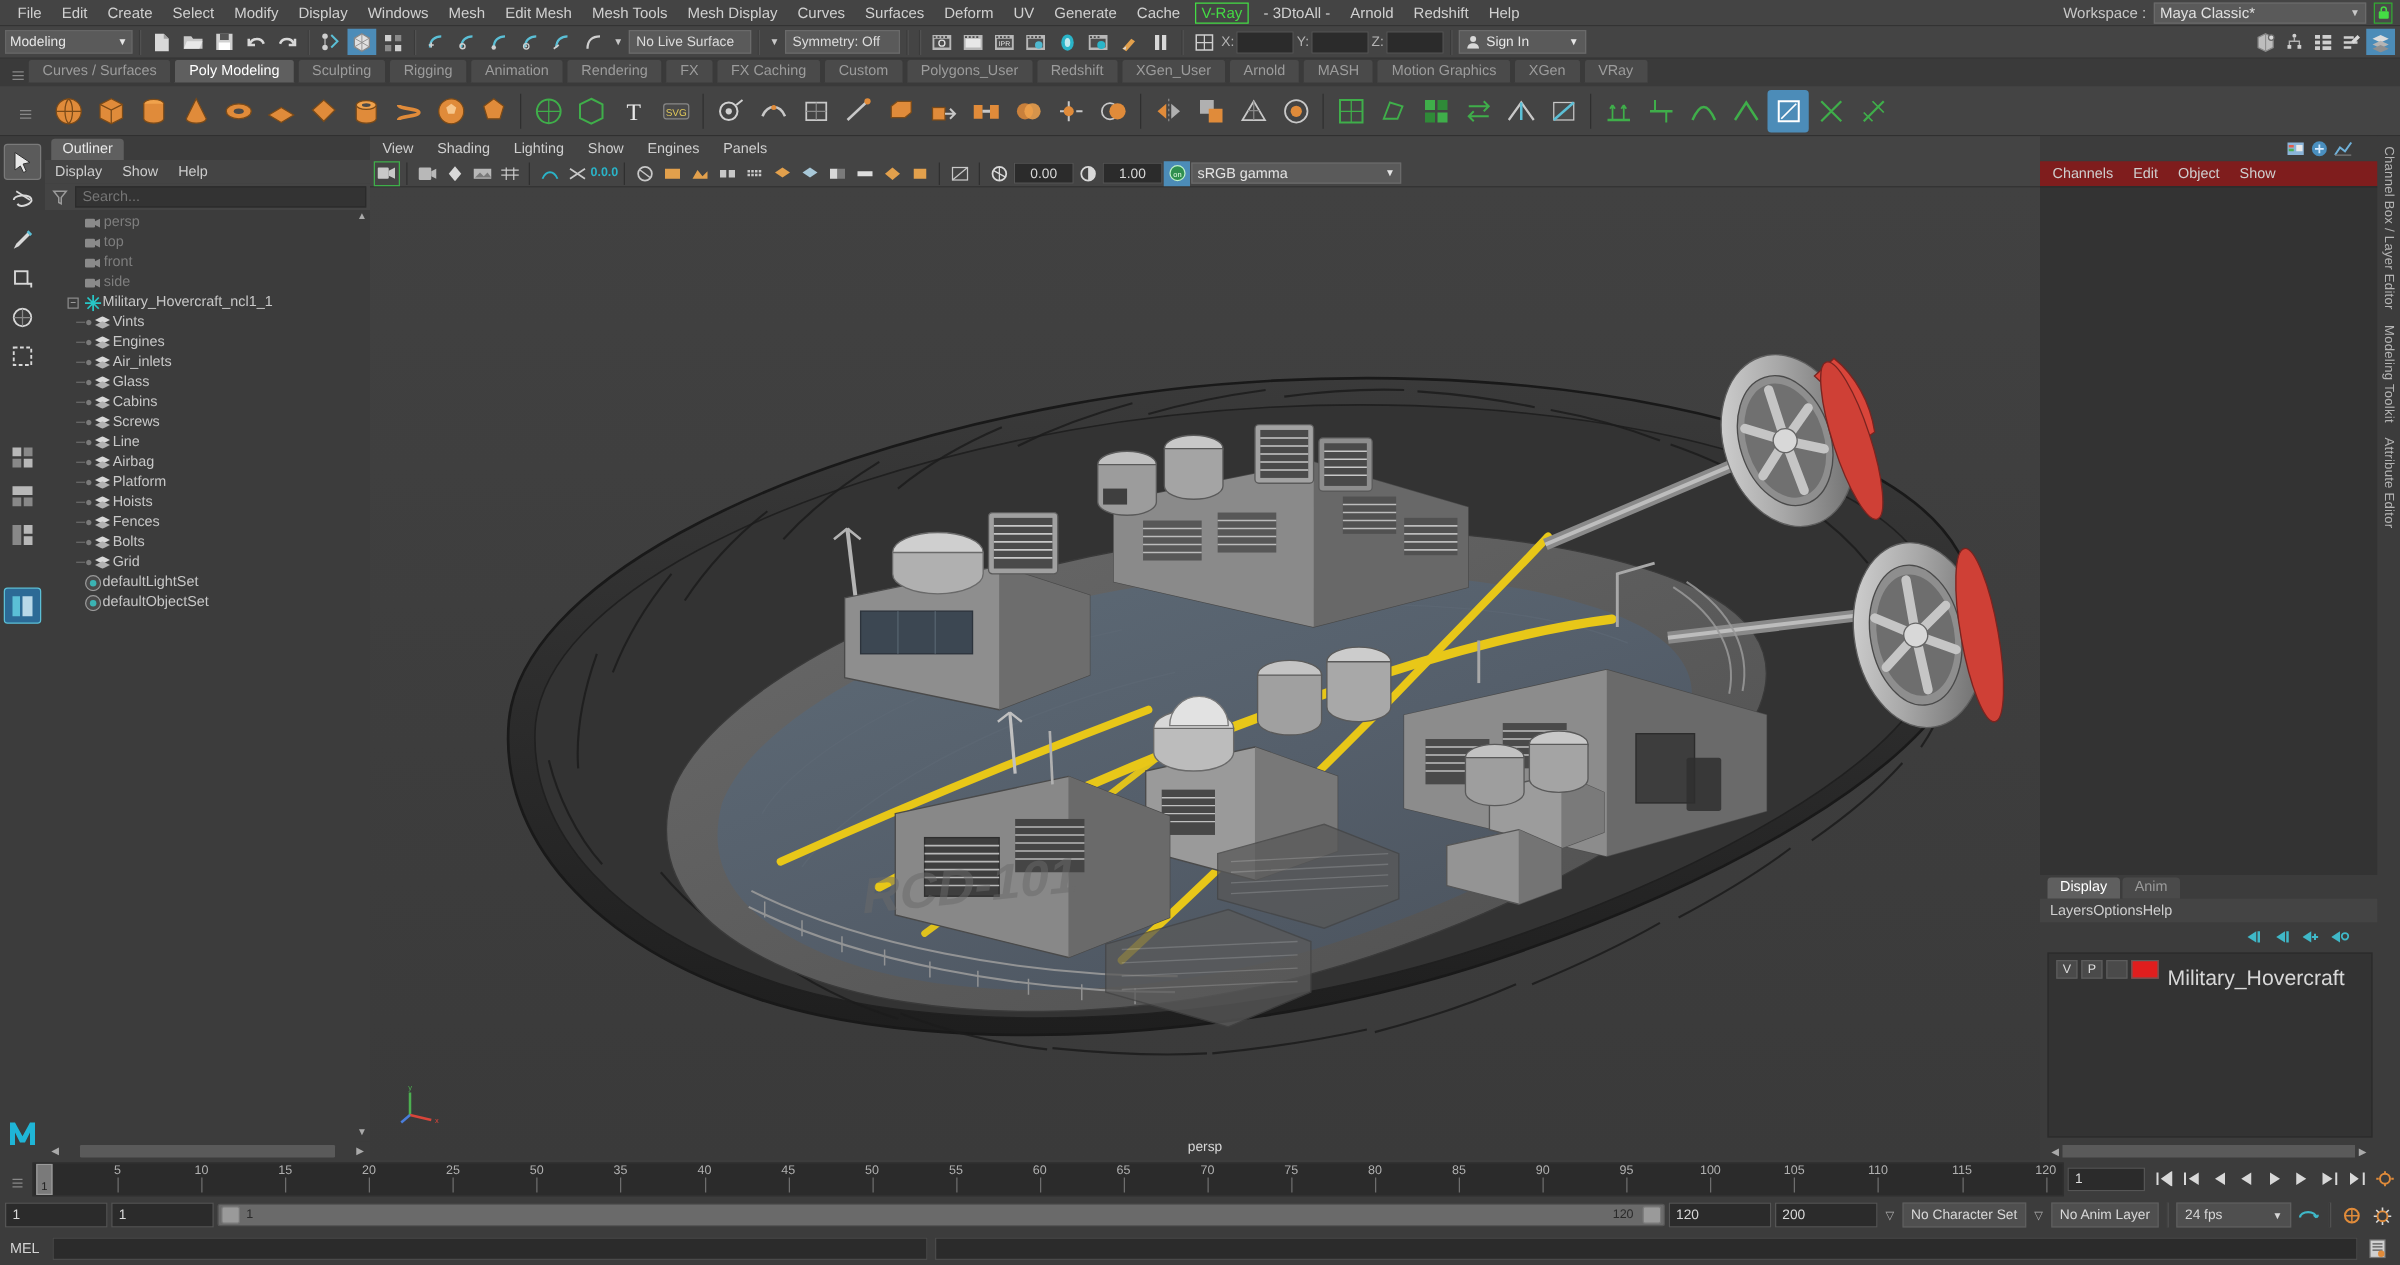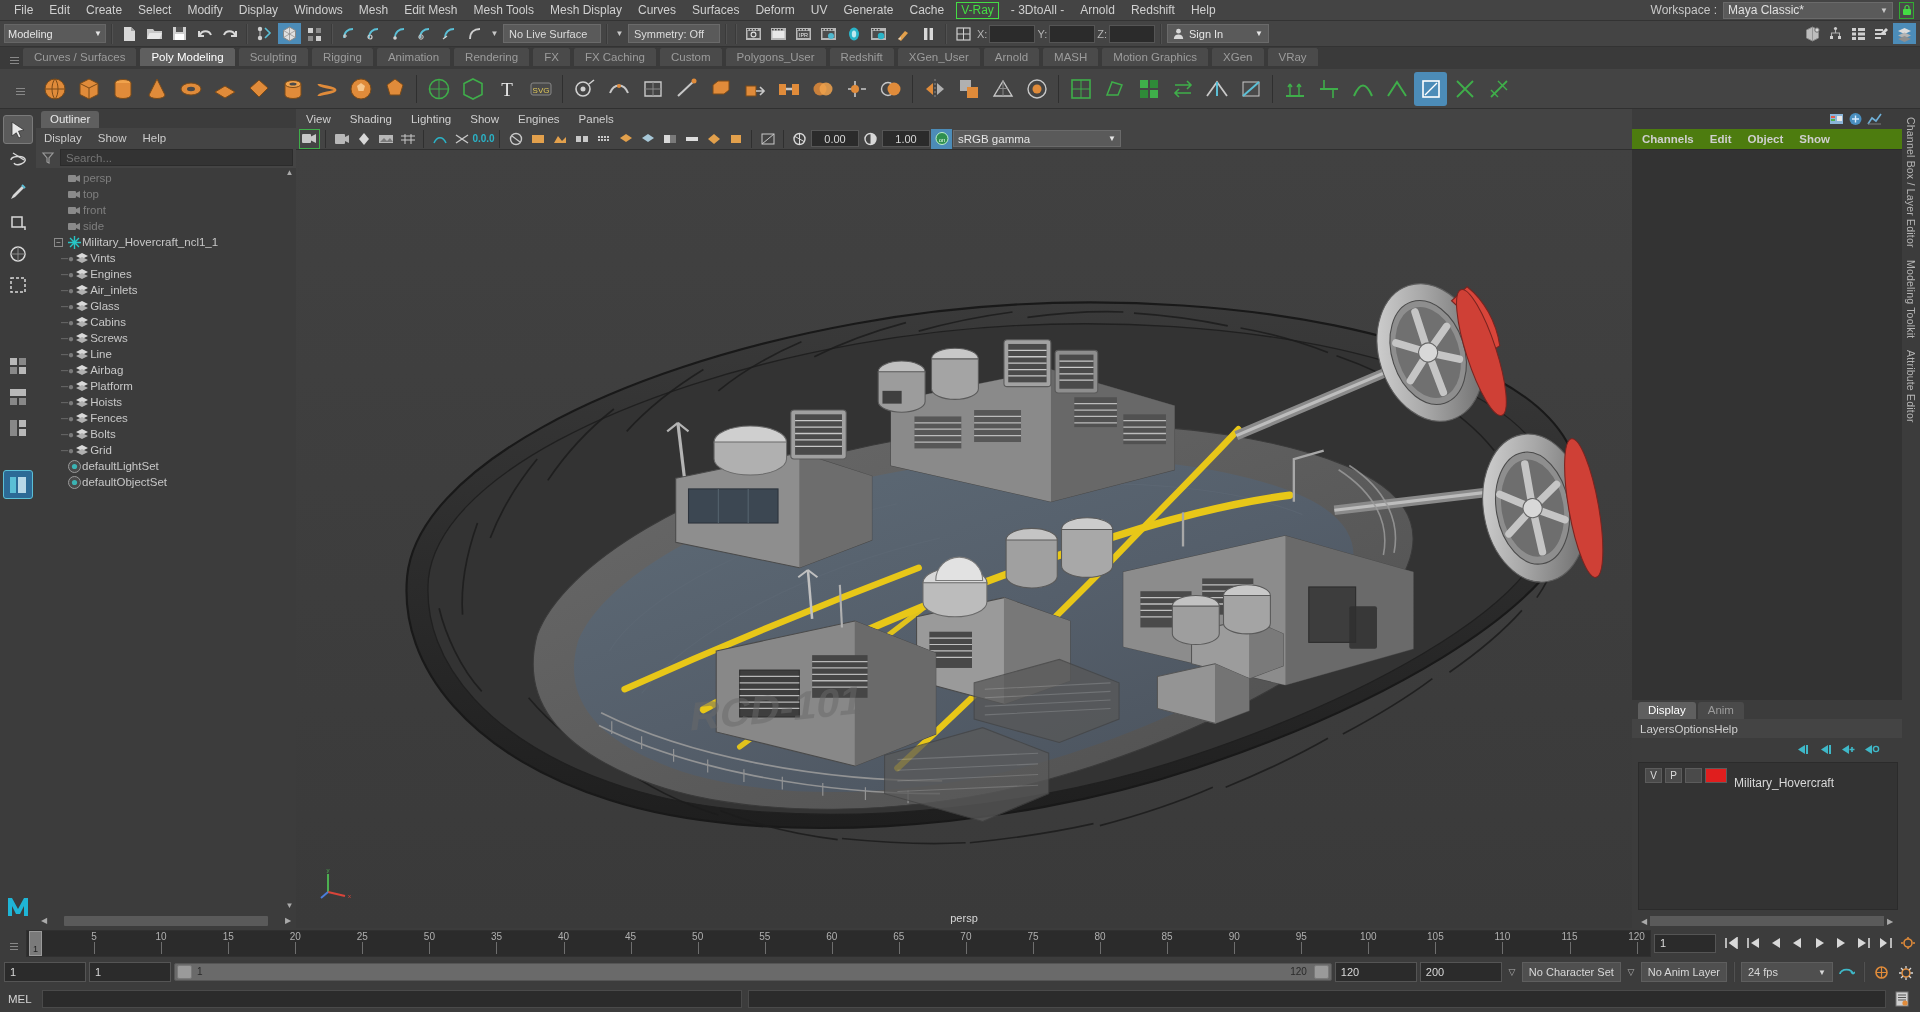--- a/index.html
+++ b/index.html
@@ -148,36 +148,36 @@
     justify-content: space-between; padding: 0 4px;
   }
   .vp-canvas { flex: 1; position: relative; overflow: hidden; background: #3f3f3f; }
   .vp-label { position: absolute; bottom: 4px; left: 50%; transform: translateX(-50%);
               font-size: 11px; color: #d8d8d8; }
   .axis-gizmo { position: absolute; left: 22px; bottom: 28px; }
 
   
   .rightpanel { width: 270px; background: #3c3c3c; display: flex; flex-direction: column; flex: 0 0 270px; }
   .rp-icobar { height: 20px; display: flex; align-items: center; justify-content: flex-end; gap: 4px; padding-right: 20px; }
-  .rp-menu { height: 20px; background: #4d7c0f; display: flex; align-items: center; padding-left: 10px; gap: 16px; font-weight: bold; }
+  .rp-menu { height: 20px; background: #7f1d1d; display: flex; align-items: center; padding-left: 10px; gap: 16px; }
   .rp-menu span { font-size: 11.5px; color: #cfcfcf; }
   .rp-channels { flex: 1 1 auto; background: #333333; border-top: 1px solid #2b2b2b; min-height: 0; }
   .rp-layertabs { height: 19px; display: flex; align-items: flex-end; padding-left: 6px; background: #3c3c3c; }
   .rp-ltab { height: 17px; line-height: 17px; font-size: 11.5px; padding: 0 10px;
              border-top-left-radius: 3px; border-top-right-radius: 3px; background: #4a4a4a; color: #9a9a9a; margin-right: 2px; }
   .rp-ltab.active { background: #5f5f5f; color: #ffffff; }
   .rp-lmenu { height: 19px; background: #444; display: flex; align-items: center; padding-left: 8px; gap: 0; }
   .rp-lmenu span { font-size: 11.5px; color: #cfcfcf; }
   .rp-lbtns { height: 22px; background: #3c3c3c; display: flex; align-items: center; justify-content: flex-end; gap: 8px; padding-right: 22px; }
   .rp-layers { height: 148px; background: #333333; border: 1px solid #2b2b2b; margin: 2px 4px 0 6px; padding-top: 3px; }
   .layer-row { height: 18px; display: flex; align-items: center; gap: 3px; padding-left: 6px; }
   .lbox { width: 17px; height: 15px; background: #4a4a4a; border: 1px solid #5c5c5c; color: #ddd;
           font-size: 10px; display: flex; align-items: center; justify-content: center; }
   .lswatch { width: 22px; height: 15px; border: 1px solid #5c5c5c; }
-  .layer-name { font-size: 12px; color: #d8d8d8; margin-left: 4px; margin-top: 15px; }
+  .layer-name { font-size: 17px; color: #d8d8d8; margin-left: 4px; margin-top: 15px; }
   .rp-bottom-scroll { height: 14px; margin: 4px 6px 0; display: flex; align-items: center; }
   .rp-bottom-scroll .bar { flex: 1; height: 10px; background: #5a5a5a; }
   .rp-bottom-scroll .ar { width: 12px; text-align: center; font-size: 8px; color: #aaa; }
 
   
   .vtabs { width: 18px; background: #3c3c3c; display: flex; flex-direction: column; align-items: center;
            padding-top: 8px; gap: 12px; flex: 0 0 18px; }
   .vtab { writing-mode: vertical-rl; font-size: 10.5px; color: #b4b4b4; letter-spacing: 0.2px; white-space: nowrap; }
 
   

